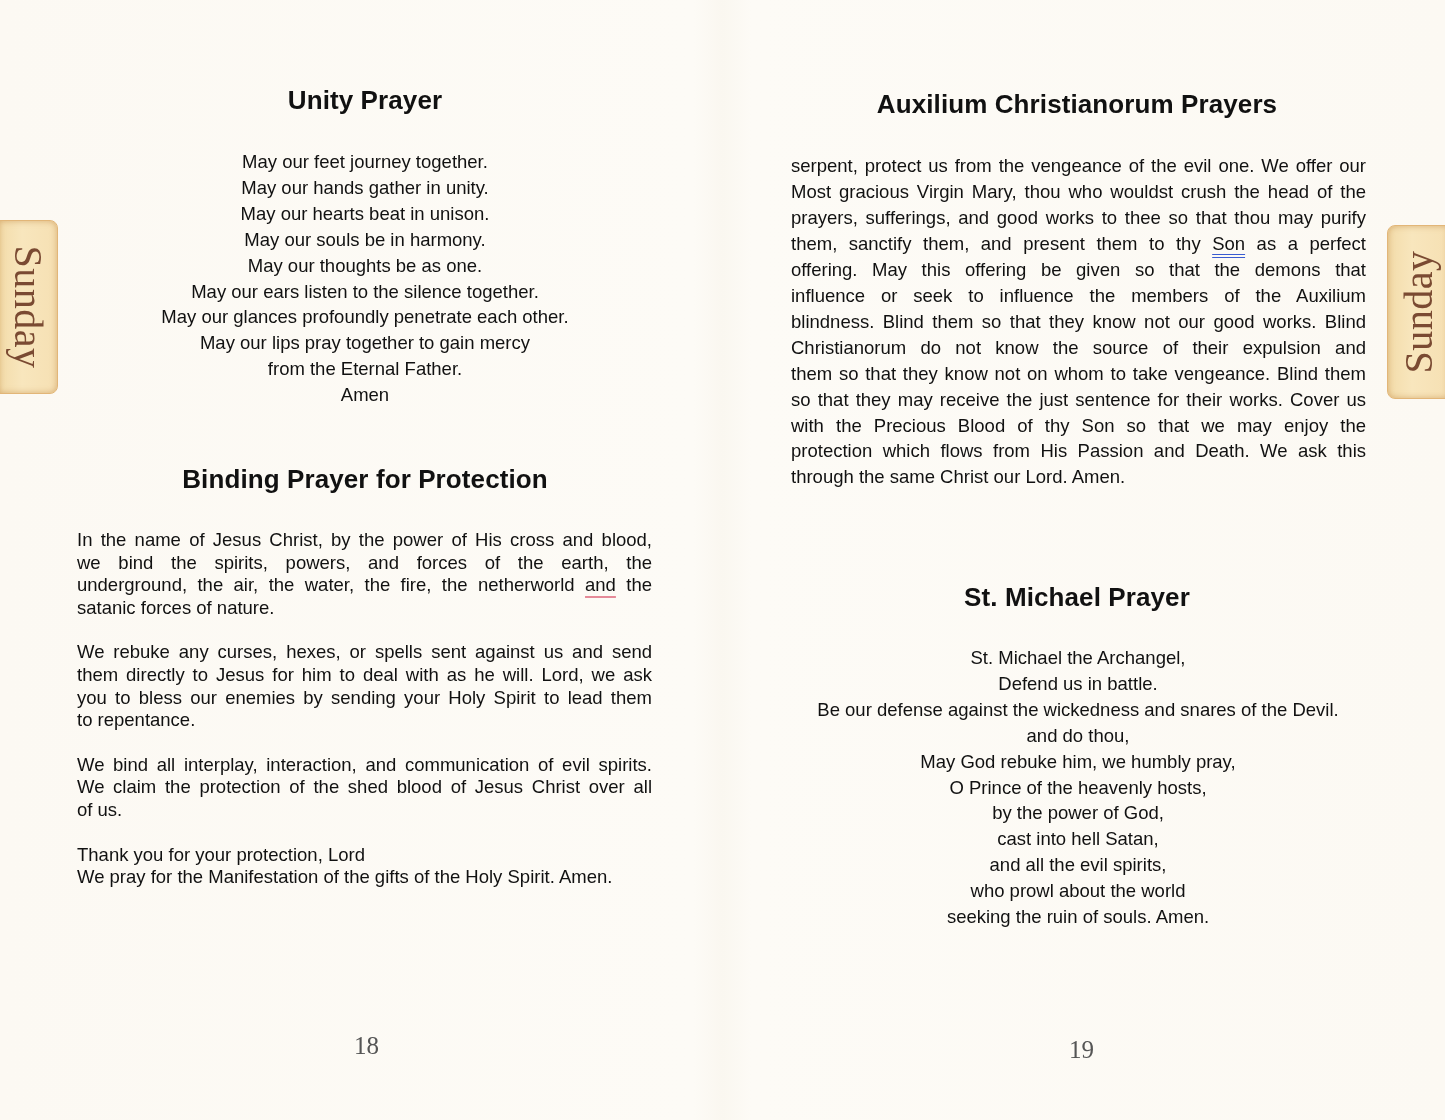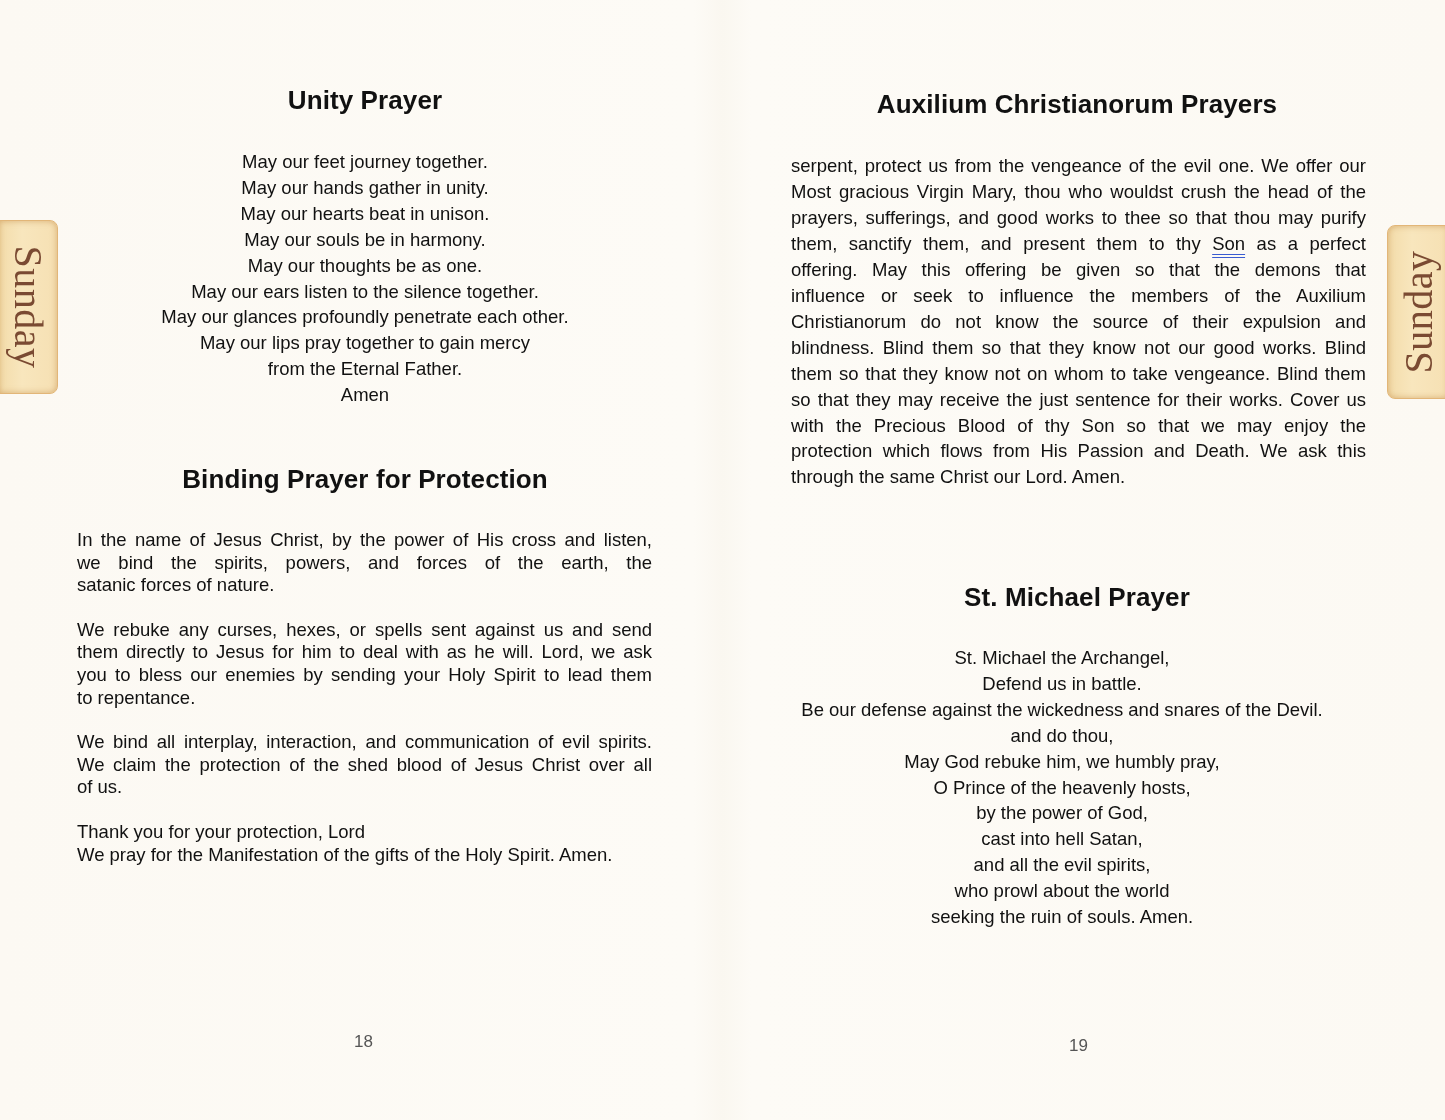--- a/index.html
+++ b/index.html
@@ -77,22 +77,22 @@
       text-underline-offset: 5px;
     }
     .underline-blue {
       text-decoration: underline double;
       text-decoration-color: #3a5bd0;
       text-underline-offset: 4px;
     }
 
     .page-number {
       position: absolute;
-      font-family: Liberation Sans, sans-serif;
-      font-size: 17px;
+      font-family: Liberation Serif, serif;
+      font-size: 25px;
       color: #555;
     }
 
     .day-tab {
       position: absolute;
       width: 58px;
       height: 172px;
       background: linear-gradient(90deg, #f3dcaa 0%, #f8e6bd 40%, #f6e0b3 100%);
       box-shadow: inset 0 0 6px rgba(190, 130, 60, 0.55);
       border: 1px solid #e2b678;
@@ -145,22 +145,23 @@
       <div>May our glances profoundly penetrate each other.</div>
       <div>May our lips pray together to gain mercy</div>
       <div>from the Eternal Father.</div>
       <div>Amen</div>
     </div>
 
     <h2 class="heading" style="left:110px; top:464px; width:510px;">Binding Prayer for Protection</h2>
 
     <div class="justified" style="left:77px; top:529px; width:575px;">
       <p>
-        <span class="jline">In the name of Jesus Christ, by the power of His cross and listen,</span>
+        <span class="jline">In the name of Jesus Christ, by the power of His cross and blood,</span>
         <span class="jline">we bind the spirits, powers, and forces of the earth, the</span>
+        <span class="jline"><span>underground, the air, the water, the fire, the netherworld</span> <span class="underline-red">and</span> <span>the</span></span>
         <span class="jline last">satanic forces of nature.</span>
       </p>
       <p>
         <span class="jline">We rebuke any curses, hexes, or spells sent against us and send</span>
         <span class="jline">them directly to Jesus for him to deal with as he will. Lord, we ask</span>
         <span class="jline">you to bless our enemies by sending your Holy Spirit to lead them</span>
         <span class="jline last">to repentance.</span>
       </p>
       <p>
         <span class="jline">We bind all interplay, interaction, and communication of evil spirits.</span>
@@ -180,32 +181,32 @@
 
     <h2 class="heading" style="left:120px; top:89px; width:470px;text-align:center;">Auxilium Christianorum Prayers</h2>
 
     <div class="aux-body" style="left:69px; top:153px; width:575px;">
       <span class="jline">serpent, protect us from the vengeance of the evil one. We offer our</span>
       <span class="jline">Most gracious Virgin Mary, thou who wouldst crush the head of the</span>
       <span class="jline">prayers, sufferings, and good works to thee so that thou may purify</span>
       <span class="jline"><span>them, sanctify them, and present them to thy</span> <span class="underline-blue">Son</span> <span>as a perfect</span></span>
       <span class="jline">offering. May this offering be given so that the demons that</span>
       <span class="jline">influence or seek to influence the members of the Auxilium</span>
+      <span class="jline">blindness. Blind them so that they know not our good works. Blind</span>
       <span class="jline">Christianorum do not know the source of their expulsion and</span>
-      <span class="jline">blindness. Blind them so that they know not our good works. Blind</span>
       <span class="jline">them so that they know not on whom to take vengeance. Blind them</span>
       <span class="jline">so that they may receive the just sentence for their works. Cover us</span>
       <span class="jline">with the Precious Blood of thy Son so that we may enjoy the</span>
       <span class="jline">protection which flows from His Passion and Death. We ask this</span>
       <span class="jline last">through the same Christ our Lord. Amen.</span>
     </div>
 
     <h2 class="heading" style="left:160px; top:582px; width:390px;">St. Michael Prayer</h2>
 
-    <div class="centered-block" style="left:40px; top:645px; width:600px;">
+    <div class="centered-block" style="left:56px; top:645px; width:600px;">
       <div>St. Michael the Archangel,</div>
       <div>Defend us in battle.</div>
       <div>Be our defense against the wickedness and snares of the Devil.</div>
       <div>and do thou,</div>
       <div>May God rebuke him, we humbly pray,</div>
       <div>O Prince of the heavenly hosts,</div>
       <div>by the power of God,</div>
       <div>cast into hell Satan,</div>
       <div>and all the evil spirits,</div>
       <div>who prowl about the world</div>

